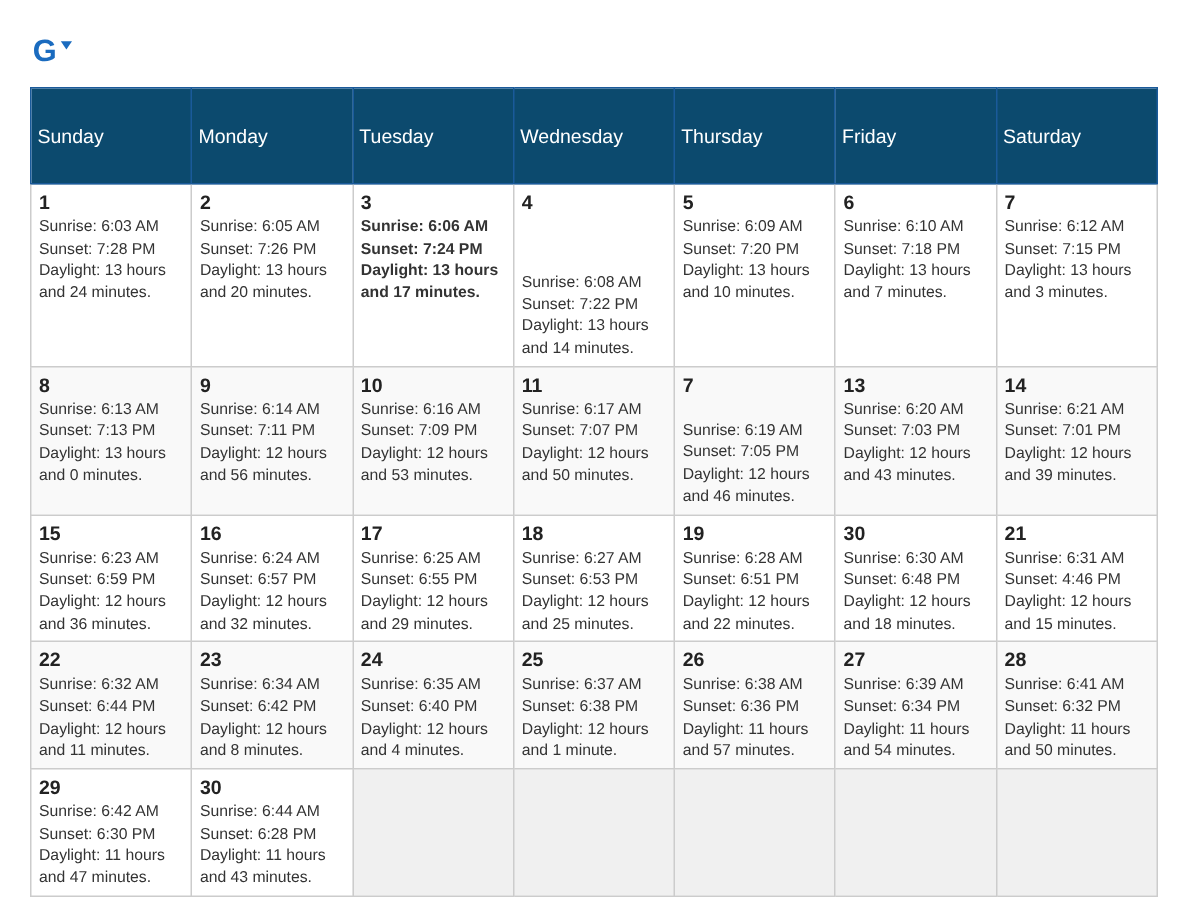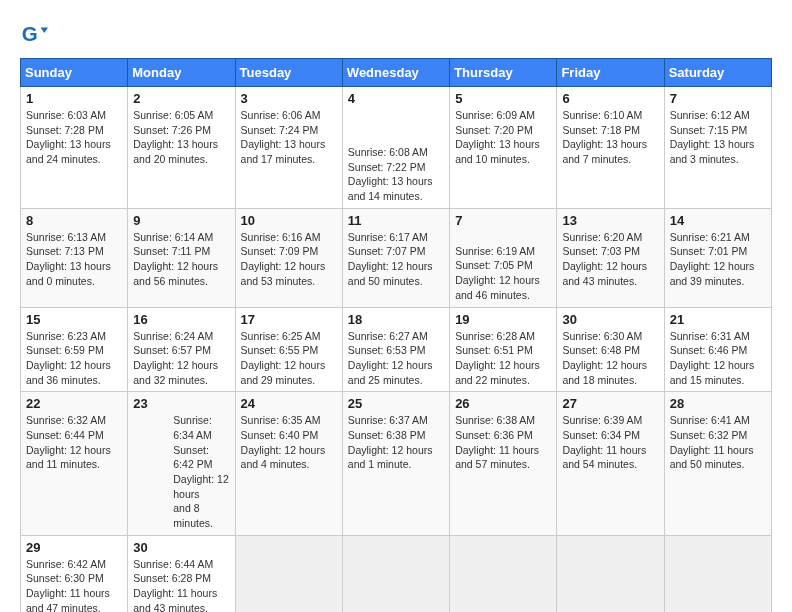--- a/index.html
+++ b/index.html
@@ -45,26 +45,26 @@
     .subtitle {
       font-size: 16px;
       color: #555;
     }
     table {
       width: 100%;
       border-collapse: collapse;
       font-size: 11px;
     }
     thead tr th {
-      background: #3b82f6;
+      background: #0c4a6e;
       color: #fff;
-      padding: 6px 4px;
+      padding: 24px 4px;
       text-align: left;
       font-size: 13px;
-      font-weight: bold;
+      font-weight: normal;
       border: 1px solid #1a5a9a;
     }
     tbody tr td {
       vertical-align: top;
       padding: 4px 5px;
       border: 1px solid #ccc;
       width: 14.28%;
       min-height: 80px;
       background: #fff;
     }
@@ -130,21 +130,21 @@
         </td>
         <td>
           <span class="day-num">2</span>
           <div class="cell-text" style="white-space: pre-line;">Sunrise: 6:05 AM
 Sunset: 7:26 PM
 Daylight: 13 hours
 and 20 minutes.</div>
         </td>
         <td>
           <span class="day-num">3</span>
-          <div class="cell-text" style="white-space: pre-line;">Sunrise: 6:06 AM
+          <div class="cell-text" style="white-space: pre-line; font-weight: bold;">Sunrise: 6:06 AM
 Sunset: 7:24 PM
 Daylight: 13 hours
 and 17 minutes.</div>
         </td>
         <td>
           <span class="day-num">4</span>
           <div class="cell-text" style="white-space: pre-line; margin-top: 39px;">Sunrise: 6:08 AM
 Sunset: 7:22 PM
 Daylight: 13 hours
 and 14 minutes.</div>
@@ -261,36 +261,36 @@
         <td>
           <span class="day-num">30</span>
           <div class="cell-text" style="white-space: pre-line;">Sunrise: 6:30 AM
 Sunset: 6:48 PM
 Daylight: 12 hours
 and 18 minutes.</div>
         </td>
         <td>
           <span class="day-num">21</span>
           <div class="cell-text" style="white-space: pre-line;">Sunrise: 6:31 AM
-Sunset: 6:46 PM
+Sunset: 4:46 PM
 Daylight: 12 hours
 and 15 minutes.</div>
         </td>
       </tr>
       <tr>
         <td>
           <span class="day-num">22</span>
           <div class="cell-text" style="white-space: pre-line;">Sunrise: 6:32 AM
 Sunset: 6:44 PM
 Daylight: 12 hours
 and 11 minutes.</div>
         </td>
         <td>
           <span class="day-num">23</span>
-          <div class="cell-text" style="white-space: pre-line; margin-left: 40px;">Sunrise: 6:34 AM
+          <div class="cell-text" style="white-space: pre-line;">Sunrise: 6:34 AM
 Sunset: 6:42 PM
 Daylight: 12 hours
 and 8 minutes.</div>
         </td>
         <td>
           <span class="day-num">24</span>
           <div class="cell-text" style="white-space: pre-line;">Sunrise: 6:35 AM
 Sunset: 6:40 PM
 Daylight: 12 hours
 and 4 minutes.</div>

